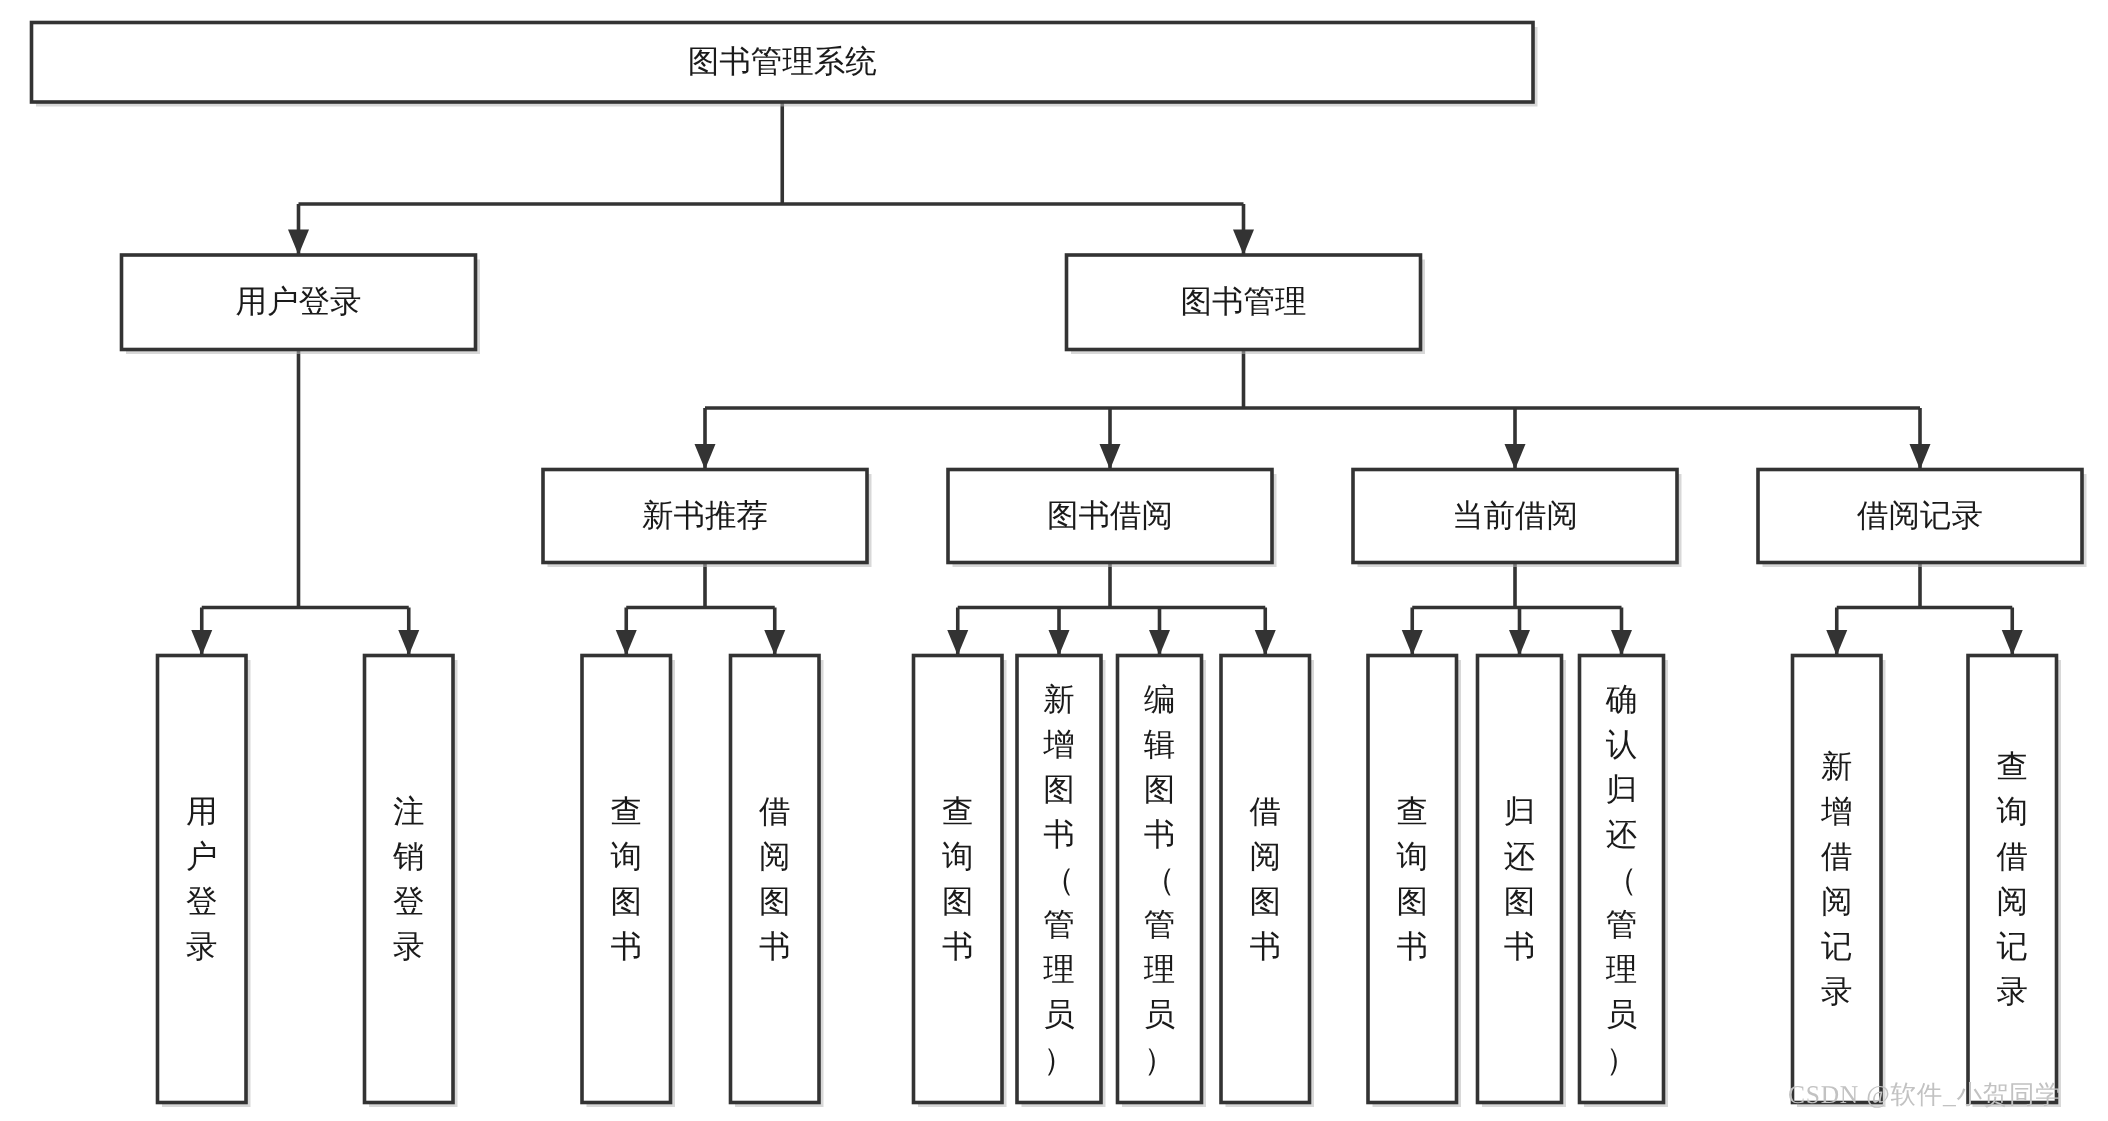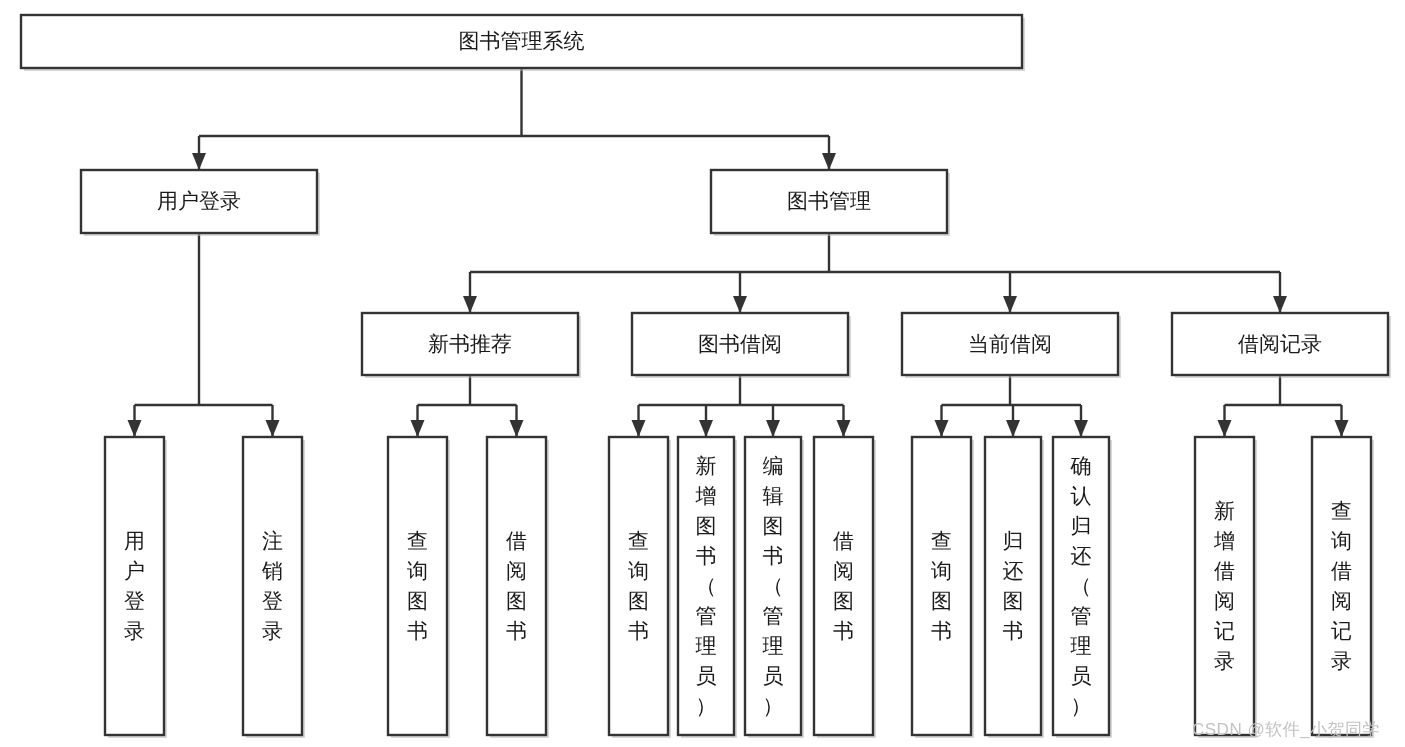--- a/index.html
+++ b/index.html
@@ -51,21 +51,21 @@
     dominant-baseline: middle;
   }
   .node-label-v {
     font-family: "Liberation Sans", "DejaVu Sans", sans-serif;
     font-size: 21px;
     fill: #1a1a1a;
     text-anchor: middle;
   }
   .watermark-text {
     position: absolute;
-    font-family: Liberation Sans, sans-serif;
+    font-family: Liberation Serif, serif;
     font-size: 17px;
     color: #c2c2c2;
     white-space: nowrap;
     letter-spacing: 0.5px;
     pointer-events: none;
   }
 </style>
 </head>
 <body>
 

